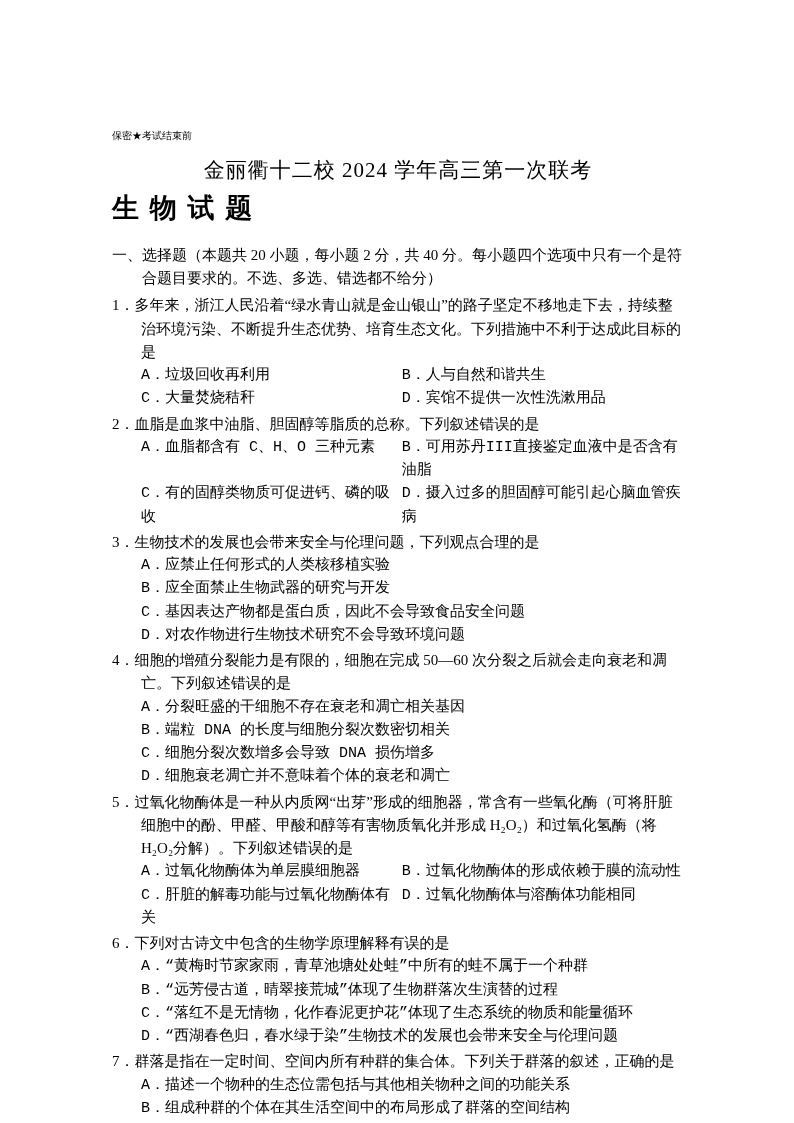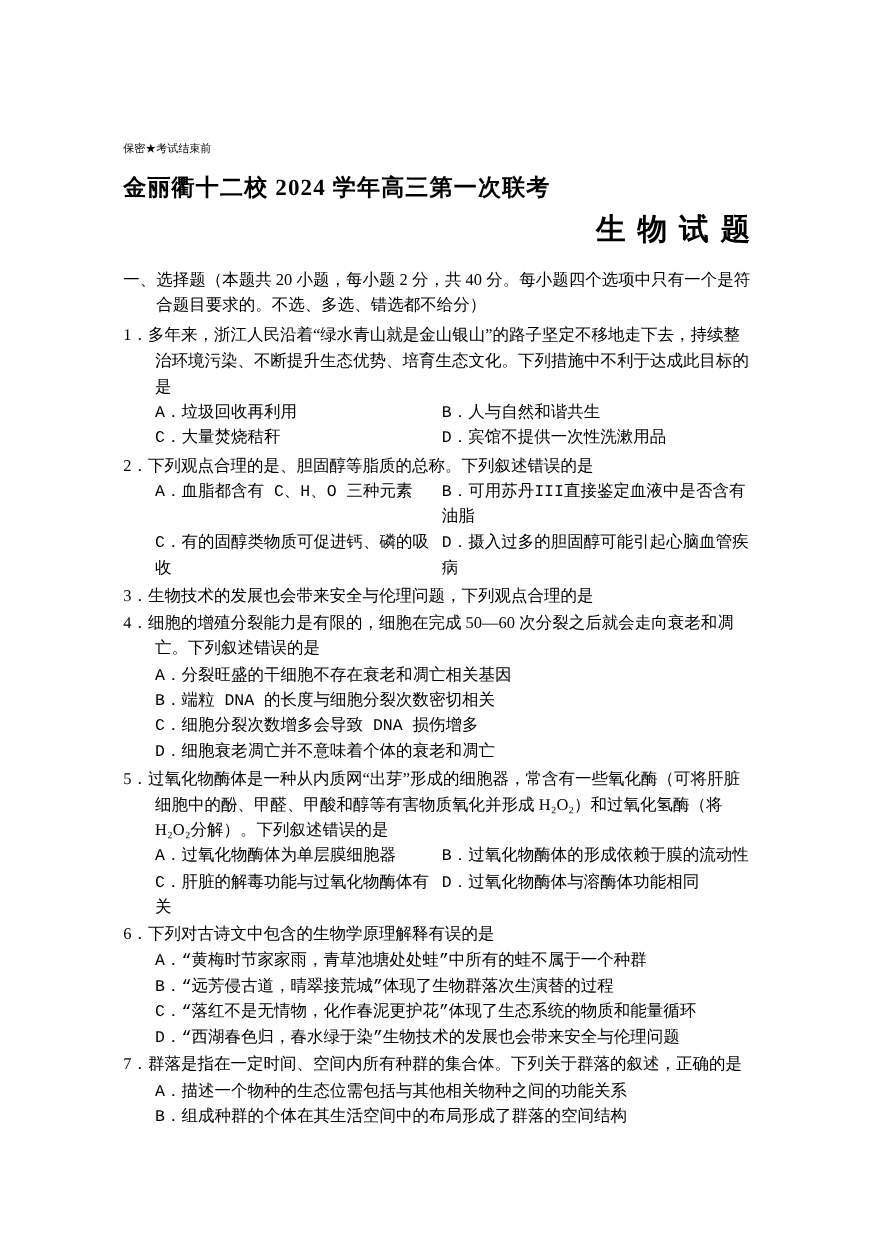--- a/index.html
+++ b/index.html
@@ -15,27 +15,28 @@
     font-family: "Liberation Serif", "DejaVu Serif", serif;
     font-size: 15px;
     line-height: 1.55;
     color: #000000;
   }
   .secrecy {
     font-size: 10px;
     margin-bottom: 10px;
   }
   .exam-title {
+    text-align: center;
     font-size: 21px;
-    font-weight: bold;
+    font-weight: normal;
     margin: 2px 0 2px 0;
     letter-spacing: 1px;
   }
   .subject-title {
-    text-align: right;
+    text-align: left;
     font-size: 27px;
     font-weight: bold;
     margin: 2px 0 14px 0;
     letter-spacing: 2px;
   }
   .instructions {
     padding-left: 30px;
     text-indent: -30px;
     margin-bottom: 4px;
   }
@@ -84,35 +85,49 @@
         <span class="opt">B．人与自然和谐共生</span>
       </div>
       <div class="opt-row cols-2">
         <span class="opt">C．大量焚烧秸秆</span>
         <span class="opt">D．宾馆不提供一次性洗漱用品</span>
       </div>
     </div>
   </div>
 
   <div class="question">
-    <div class="q-stem"><span class="q-num">2．</span><span>下列观点合理的是、胆固醇等脂质的总称。下列叙述错误的是</span></div>
+    <div class="q-stem"><span class="q-num">2．</span><span>血脂是血浆中油脂、胆固醇等脂质的总称。下列叙述错误的是</span></div>
     <div class="q-options">
       <div class="opt-row cols-2">
         <span class="opt">A．血脂都含有 C、H、O 三种元素</span>
         <span class="opt">B．可用苏丹III直接鉴定血液中是否含有油脂</span>
       </div>
       <div class="opt-row cols-2">
         <span class="opt">C．有的固醇类物质可促进钙、磷的吸收</span>
         <span class="opt">D．摄入过多的胆固醇可能引起心脑血管疾病</span>
       </div>
     </div>
   </div>
 
   <div class="question">
     <div class="q-stem"><span class="q-num">3．</span><span>生物技术的发展也会带来安全与伦理问题，下列观点合理的是</span></div>
+    <div class="q-options">
+      <div class="opt-row cols-1">
+        <span class="opt">A．应禁止任何形式的人类核移植实验</span>
+      </div>
+      <div class="opt-row cols-1">
+        <span class="opt">B．应全面禁止生物武器的研究与开发</span>
+      </div>
+      <div class="opt-row cols-1">
+        <span class="opt">C．基因表达产物都是蛋白质，因此不会导致食品安全问题</span>
+      </div>
+      <div class="opt-row cols-1">
+        <span class="opt">D．对农作物进行生物技术研究不会导致环境问题</span>
+      </div>
+    </div>
   </div>
 
   <div class="question">
     <div class="q-stem"><span class="q-num">4．</span><span>细胞的增殖分裂能力是有限的，细胞在完成 50—60 次分裂之后就会走向衰老和凋亡。下列叙述错误的是</span></div>
     <div class="q-options">
       <div class="opt-row cols-1">
         <span class="opt">A．分裂旺盛的干细胞不存在衰老和凋亡相关基因</span>
       </div>
       <div class="opt-row cols-1">
         <span class="opt">B．端粒 DNA 的长度与细胞分裂次数密切相关</span>

